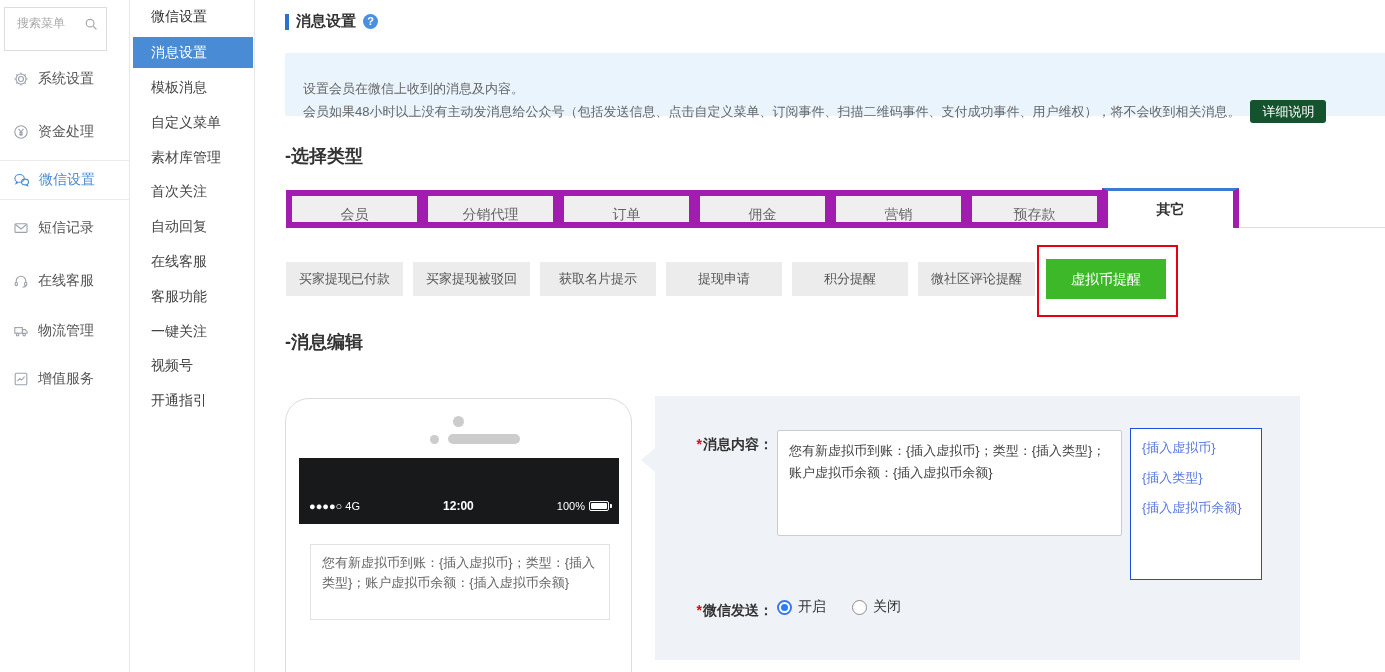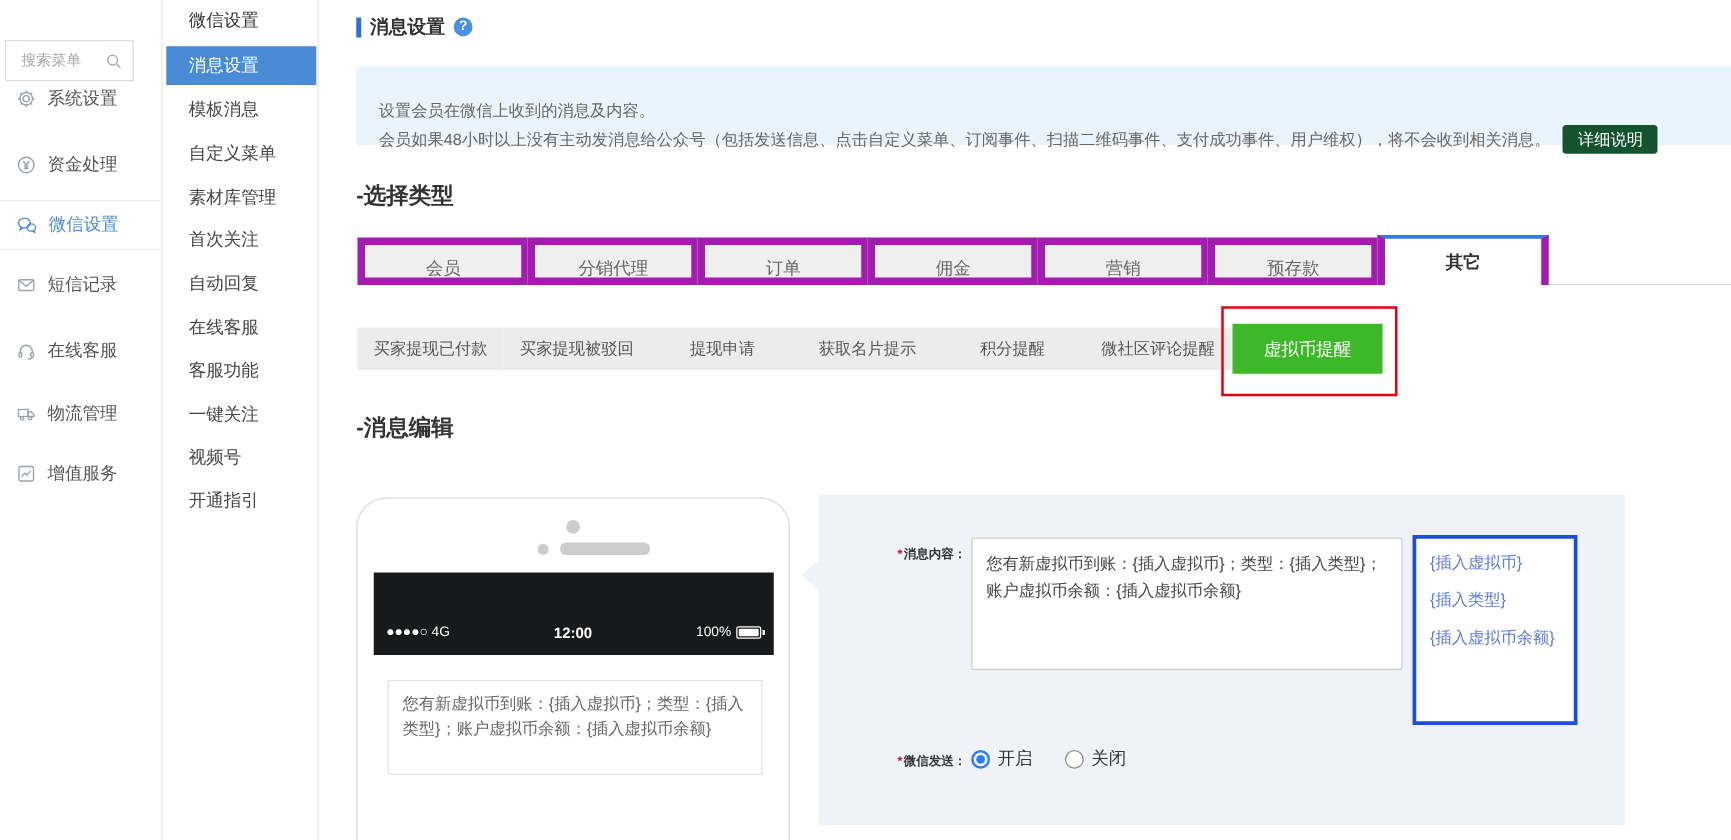--- a/index.html
+++ b/index.html
@@ -5,21 +5,21 @@
   * { box-sizing: border-box; margin: 0; padding: 0; }
   html,body { width:1385px; height:672px; }
   body {
     position: relative; overflow: hidden; background:#fff;
     font-family:"Liberation Sans","DejaVu Sans",sans-serif; color:#333;
   }
   svg { display:block; }
 
   
   .sidebar1{position:absolute;left:0;top:0;width:130px;height:672px;background:#fff;border-right:1px solid #e8e8e8;}
-  .searchbox{position:absolute;left:4px;top:7px;width:103px;height:33px;border:1px solid #ddd;background:#fff;margin-top:25px;}
+  .searchbox{position:absolute;left:4px;top:7px;width:103px;height:44px;border:1px solid #ddd;background:#fff;}
   .searchbox input{border:0;outline:0;width:68px;height:29px;margin-left:12px;font-size:12px;color:#666;font-family:inherit;}
   .searchbox input::placeholder{color:#a9a9a9;}
   .searchbox .mag{position:absolute;right:8px;top:9px;color:#a9a9a9;}
   .s1item{position:absolute;left:13px;height:26px;display:flex;align-items:center;gap:9px;font-size:14px;color:#555;cursor:pointer;white-space:nowrap;}
   .s1item .ic{color:#9aa2ad;flex:0 0 auto;}
   .s1item.active{color:#4a8bd5;}
   .s1item.active .ic{color:#4a8bd5;}
   .s1band{position:absolute;left:0;top:160px;width:129px;height:40px;border-top:1px solid #ececec;border-bottom:1px solid #ececec;}
 
   
@@ -42,21 +42,21 @@
   .sec-label{position:absolute;left:29px;font-size:18px;font-weight:bold;color:#333;}
   .sec-label.l1{top:144px;}
   .sec-label.l2{top:330px;}
 
   .tabs-underline{position:absolute;left:30px;right:0;top:227px;height:1px;background:#ddd;}
   .tabs{position:absolute;left:30px;top:188px;height:40px;display:flex;align-items:flex-start;}
   .tab{width:137px;height:38px;margin-top:2px;line-height:36px;text-align:center;font-size:14px;color:#666;background:#efefef;border:6px solid #a21caf;cursor:pointer;}
   .tab + .tab{margin-left:-1px;}
   .tab.active{margin-top:0;height:40px;line-height:36px;background:#fff;border-top:3px solid #3a7bd5;border-bottom:0;font-weight:bold;color:#333;position:relative;z-index:2;}
 
-  .typebtns{position:absolute;left:30px;top:259px;height:40px;display:flex;align-items:center;}
+  .typebtns{position:absolute;left:30px;top:259px;height:40px;display:flex;align-items:center;gap:10px;}
   .tbtn{min-width:116px;height:34px;line-height:34px;padding:0 13px;text-align:center;background:#ececec;color:#555;font-size:13px;cursor:pointer;white-space:nowrap;}
   .greenwrap{position:relative;margin-left:1px;}
   .gbtn{min-width:120px;height:40px;line-height:40px;padding:0 14px;text-align:center;background:#3db828;color:#fff;font-size:14px;cursor:pointer;white-space:nowrap;}
   .redbox{position:absolute;left:-9px;top:-14px;right:-12px;bottom:-18px;border:2px solid #e60012;pointer-events:none;}
 
   
   .phone{position:absolute;left:29px;top:398px;width:347px;height:300px;background:#fff;border:1px solid #dcdcdc;border-radius:24px 24px 0 0;}
   .cam{position:absolute;left:167px;top:17px;width:11px;height:11px;border-radius:50%;background:#ccc;}
   .spk-dot{position:absolute;left:144px;top:36px;width:9px;height:9px;border-radius:50%;background:#ccc;}
   .spk-bar{position:absolute;left:162px;top:35px;width:72px;height:10px;border-radius:5px;background:#ccc;}
@@ -68,26 +68,26 @@
   .bat .fill{position:absolute;left:1px;top:1px;bottom:1px;right:1px;background:#fff;border-radius:1px;}
   .bat::after{content:"";position:absolute;right:-4px;top:2px;width:2px;height:4px;background:#fff;border-radius:0 1px 1px 0;}
   .navbar{height:38px;display:flex;align-items:center;justify-content:space-between;padding:0 12px;}
   .back{display:flex;align-items:center;gap:3px;font-size:15px;color:#fff;cursor:pointer;}
   .share{cursor:pointer;}
   .msgbox{position:absolute;left:24px;top:145px;width:300px;height:76px;border:1px solid #e2e2e2;background:#fff;padding:8px 11px;font-size:13px;color:#666;line-height:20px;}
 
   
   .arrow{position:absolute;left:385px;top:448px;width:0;height:0;border-top:12px solid transparent;border-bottom:12px solid transparent;border-right:14px solid #eff2f7;}
   .panel{position:absolute;left:399px;top:396px;width:645px;height:264px;background:#eff2f7;}
-  .f-label{position:absolute;left:18px;width:100px;text-align:right;font-size:10px;font-weight:bold;color:#333;white-space:nowrap;}
+  .f-label{position:absolute;left:18px;width:100px;text-align:right;font-size:14px;font-weight:bold;color:#333;white-space:nowrap;}
   .f-label .req{color:#e60012;margin-right:1px;}
   .f-label.row1{top:40px;}
   .f-label.row2{top:206px;}
   .f-textarea{position:absolute;left:122px;top:34px;width:345px;height:106px;background:#fff;border:1px solid #ccc;border-radius:2px;padding:9px 11px;font-size:13px;line-height:22px;color:#444;font-family:inherit;resize:none;outline:none;}
-  .linksbox{position:absolute;left:475px;top:32px;width:132px;height:152px;background:#fff;border:3px solid #1d4ed8;padding:10px 11px;}
+  .linksbox{position:absolute;left:475px;top:32px;width:132px;height:152px;background:#fff;border:1px solid #1d4ed8;padding:10px 11px;}
   .ins-link{display:block;font-size:13px;color:#5b79e0;margin-bottom:12px;cursor:pointer;white-space:nowrap;}
   .radios{position:absolute;left:122px;top:202px;display:flex;align-items:center;gap:26px;font-size:14px;color:#333;}
   .ropt{display:flex;align-items:center;gap:6px;cursor:pointer;}
   .radio{width:15px;height:15px;border-radius:50%;border:1px solid #8d8d8d;background:#fff;position:relative;}
   .radio.checked{border:2px solid #2e7cf6;}
   .radio.checked::after{content:"";position:absolute;left:2px;top:2px;width:7px;height:7px;border-radius:50%;background:#2e7cf6;}
 </style>
 </head>
 <body>
 
@@ -219,22 +219,22 @@
     <div class="tab">订单</div>
     <div class="tab">佣金</div>
     <div class="tab">营销</div>
     <div class="tab">预存款</div>
     <div class="tab active">其它</div>
   </div>
 
   <div class="typebtns">
     <div class="tbtn">买家提现已付款</div>
     <div class="tbtn">买家提现被驳回</div>
+    <div class="tbtn">获取名片提示</div>
     <div class="tbtn">提现申请</div>
-    <div class="tbtn">获取名片提示</div>
     <div class="tbtn">积分提醒</div>
     <div class="tbtn">微社区评论提醒</div>
     <div class="greenwrap">
       <div class="gbtn">虚拟币提醒</div>
       <div class="redbox"></div>
     </div>
   </div>
 
   <div class="sec-label l2">-消息编辑</div>
 

